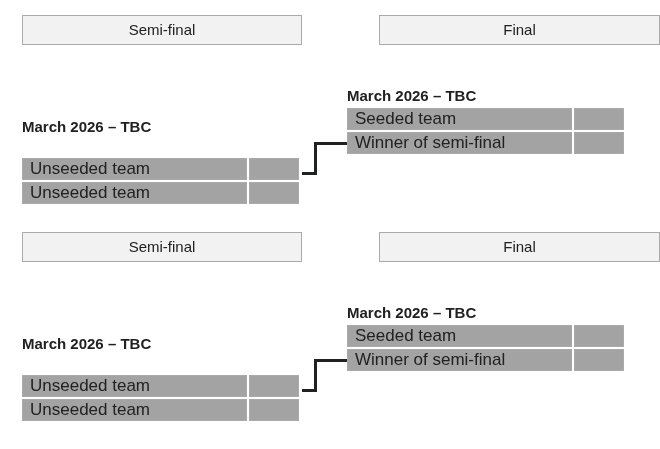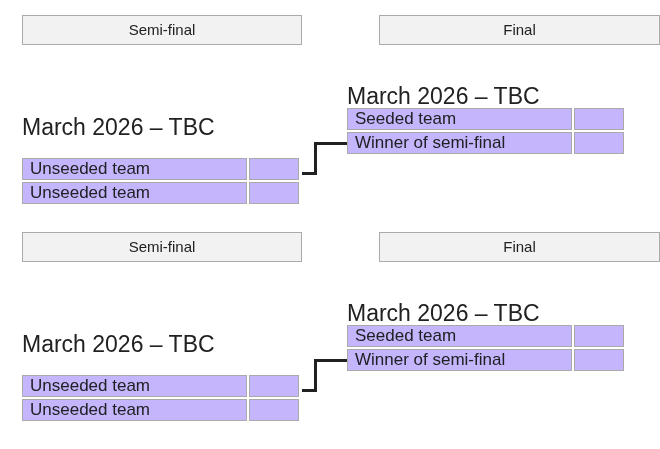--- a/index.html
+++ b/index.html
@@ -25,40 +25,41 @@
     background: #f2f2f2;
     text-align: center;
     font-size: 15px;
     line-height: 28px;
   }
   .round-header.left  { left: 22px;  width: 280px; }
   .round-header.right { left: 347px; width: 281px; margin-left: 32px; }
 
   .match-label {
     position: absolute;
-    font-size: 23px;
+    font-size: 15px;
     line-height: 20px;
     white-space: nowrap;
+    font-weight: bold;
   }
   .match-label.right-label { left: 347px; top: 71px; }
   .match-label.left-label  { left: 22px;  top: 102px; }
 
   table.match {
     position: absolute;
     border-collapse: separate;
     border-spacing: 2px;
     width: 281px;
     table-layout: fixed;
   }
   table.match.right-table { left: 345px; top: 91px; }
   table.match.left-table  { left: 20px;  top: 141px; }
   table.match td {
     box-sizing: border-box;
     border: 1px solid #aaaaaa;
-    background: #c4b5fd;
+    background: #a3a3a3;
     height: 14px;
     font-size: 17px;
     vertical-align: middle;
     overflow: hidden;
     white-space: nowrap;
   }
   td.team  { width: 225px; padding: 0 4px 0 7px; }
   td.score { width: 50px;  padding: 0 4px; }
 
   .conn { position: absolute; background: #202122; }

